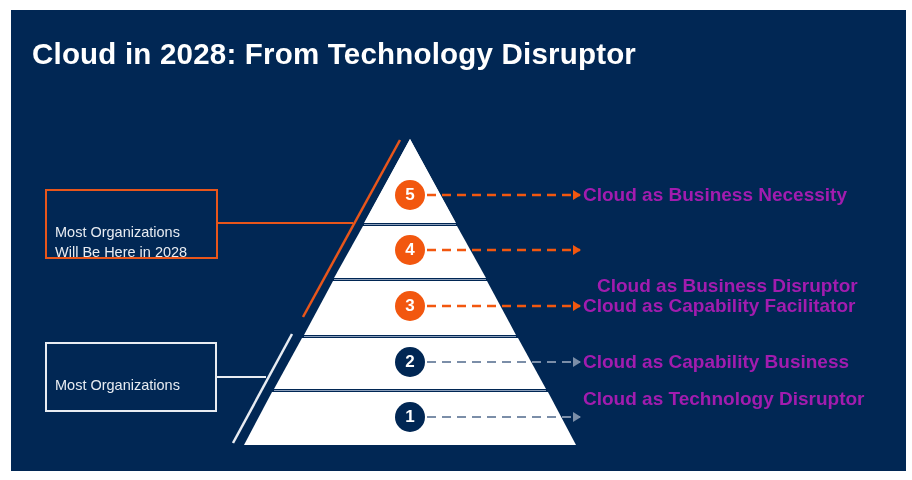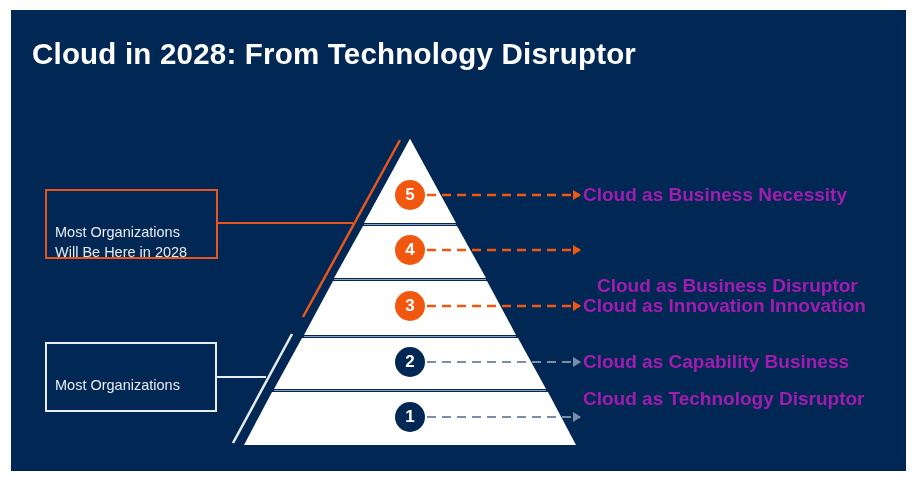--- a/index.html
+++ b/index.html
@@ -94,21 +94,21 @@
 </svg>
 
 <div class="badge orange" style="left:395px; top:180px;">5</div>
 <div class="badge orange" style="left:395px; top:235px;">4</div>
 <div class="badge orange" style="left:395px; top:291px;">3</div>
 <div class="badge navy" style="left:395px; top:347px;">2</div>
 <div class="badge navy" style="left:395px; top:402px;">1</div>
 
 <div class="label" style="left:583px; top:184px;">Cloud as Business Necessity</div>
 <div class="label" style="left:597px; top:239px;margin-top:36px;">Cloud as Business Disruptor</div>
-<div class="label" style="left:583px; top:295px;">Cloud as Innovation Innovation</div>
+<div class="label" style="left:583px; top:295px;">Cloud as Capability Facilitator</div>
 <div class="label" style="left:583px; top:351px;">Cloud as Capability Business</div>
 <div class="label" style="left:583px; top:388px;">Cloud as Technology Disruptor</div>
 
 <div class="callout orange" style="left:45px; top:189px; width:173px; height:70px;">
   <span>Most Organizations</span>
   <span>Will Be Here in 2028</span>
 </div>
 <div class="callout white" style="left:45px; top:342px; width:172px; height:70px;">
   <span>Most Organizations</span>
 </div>

